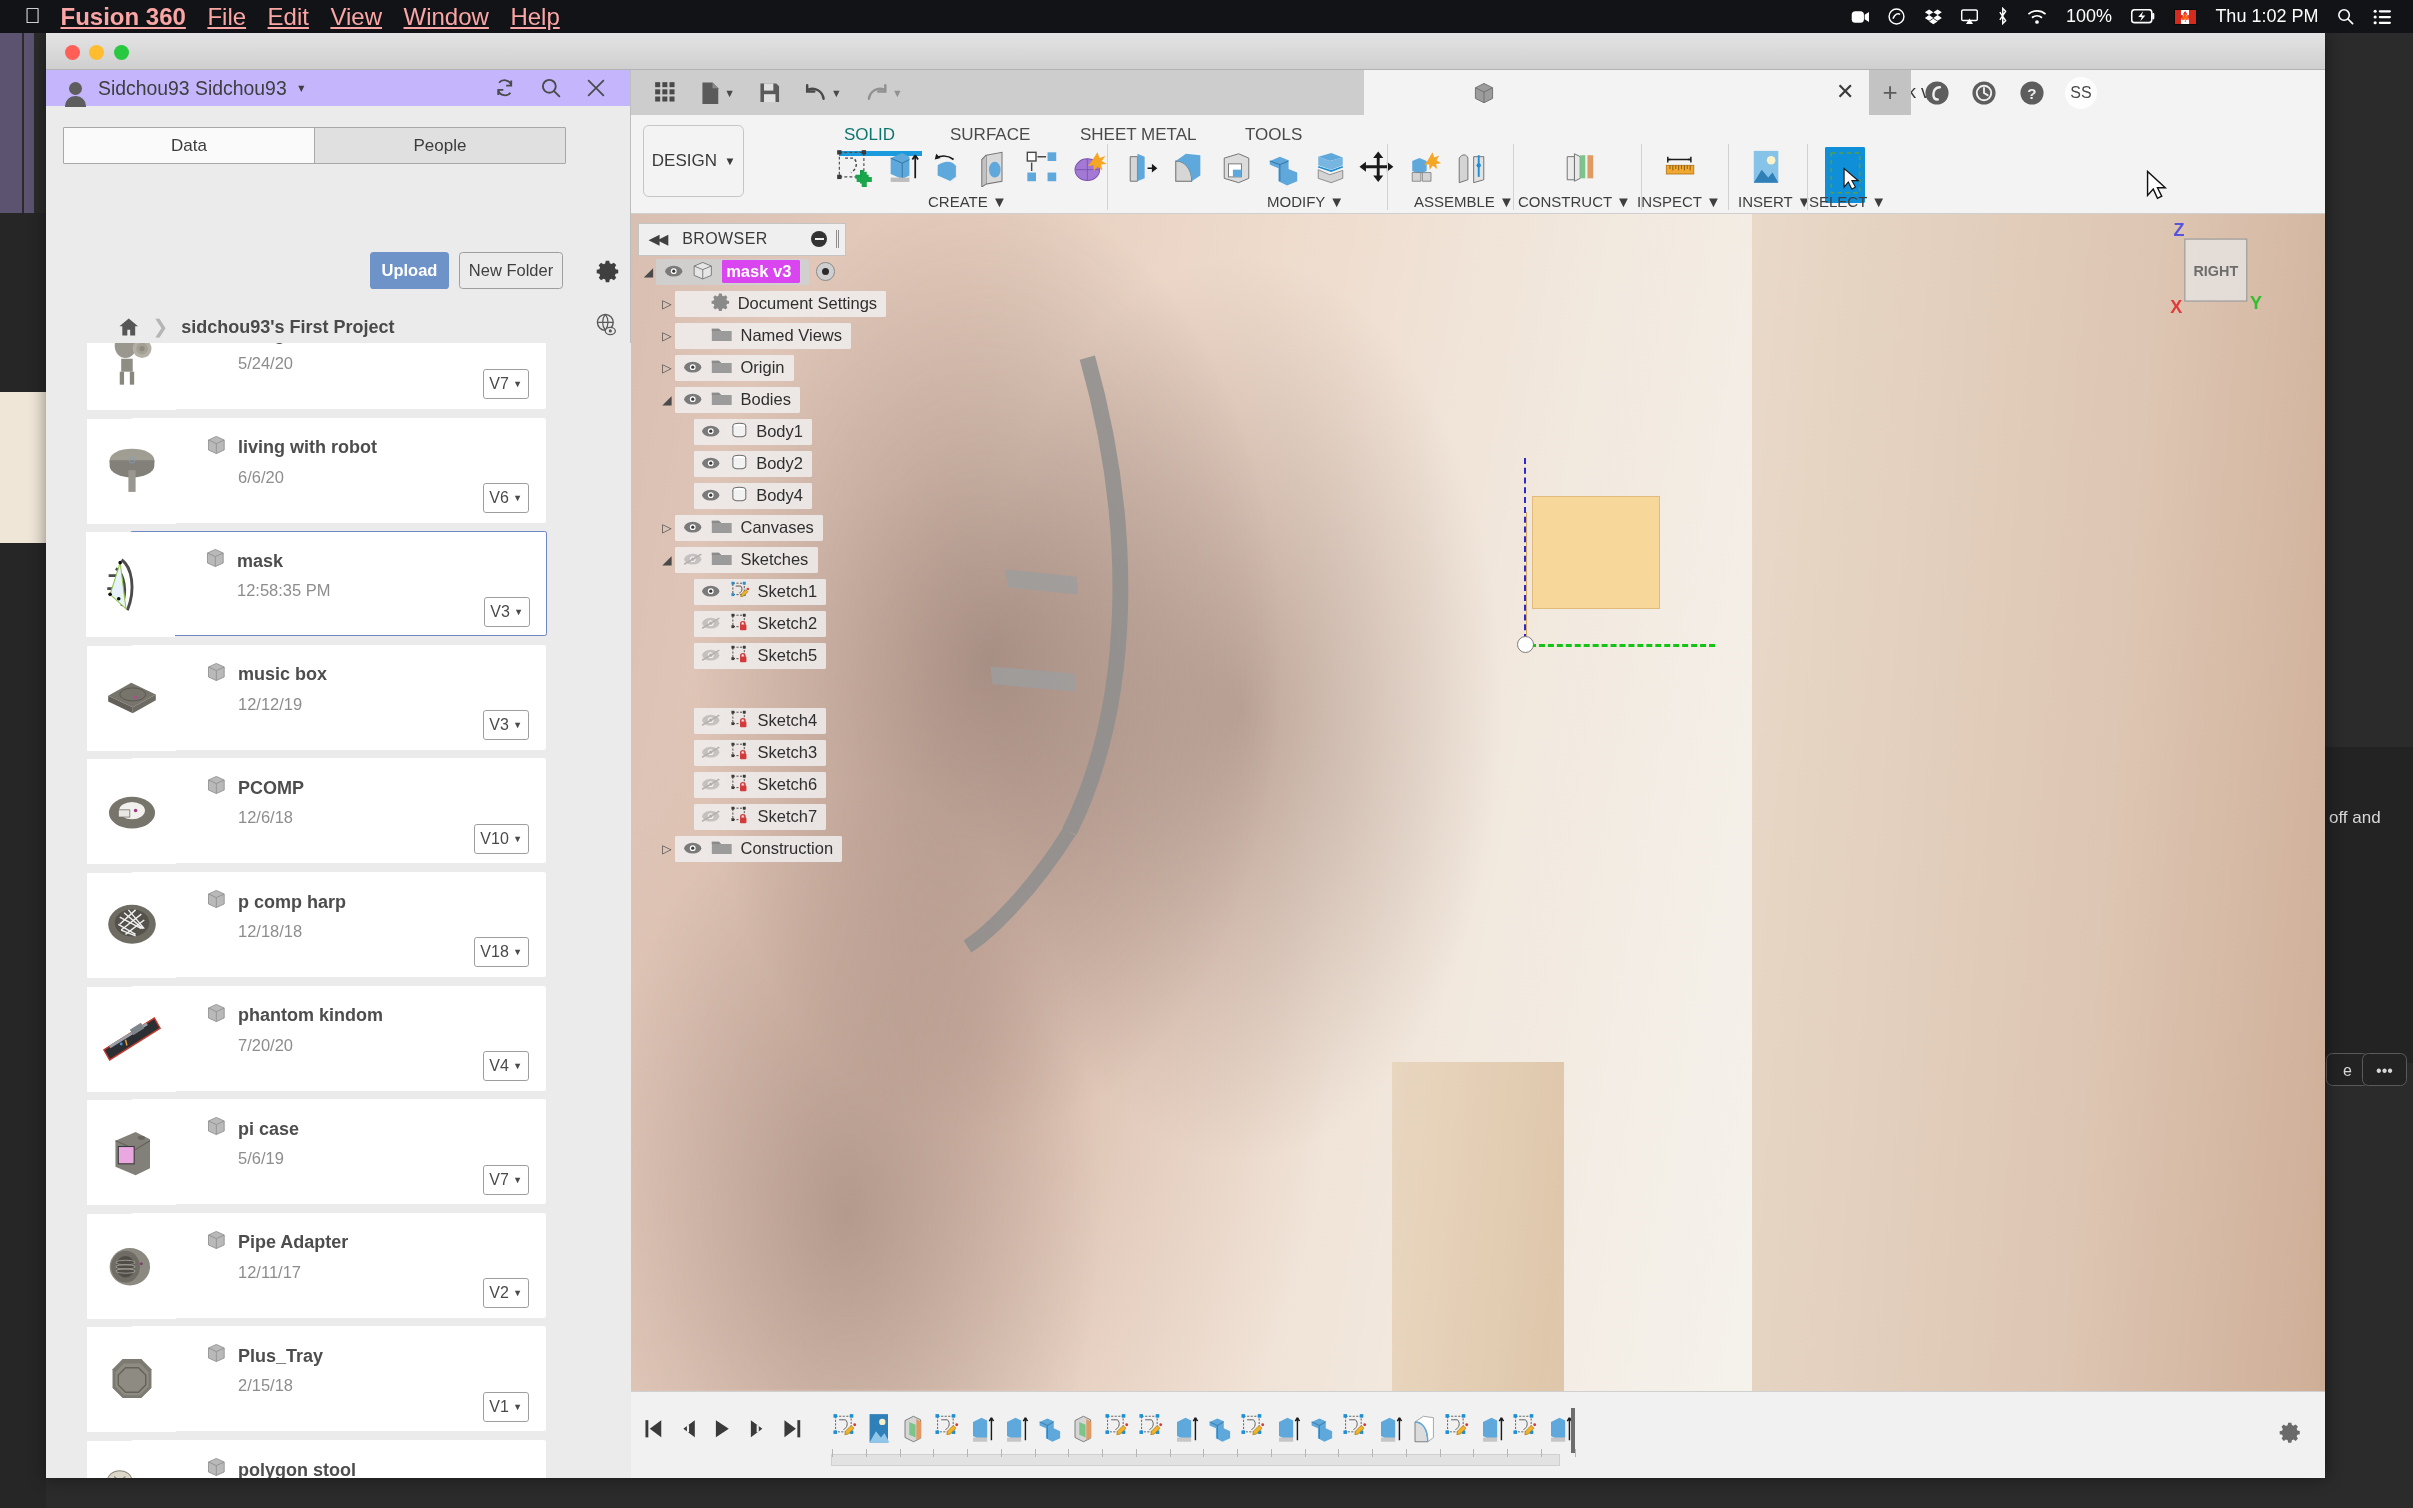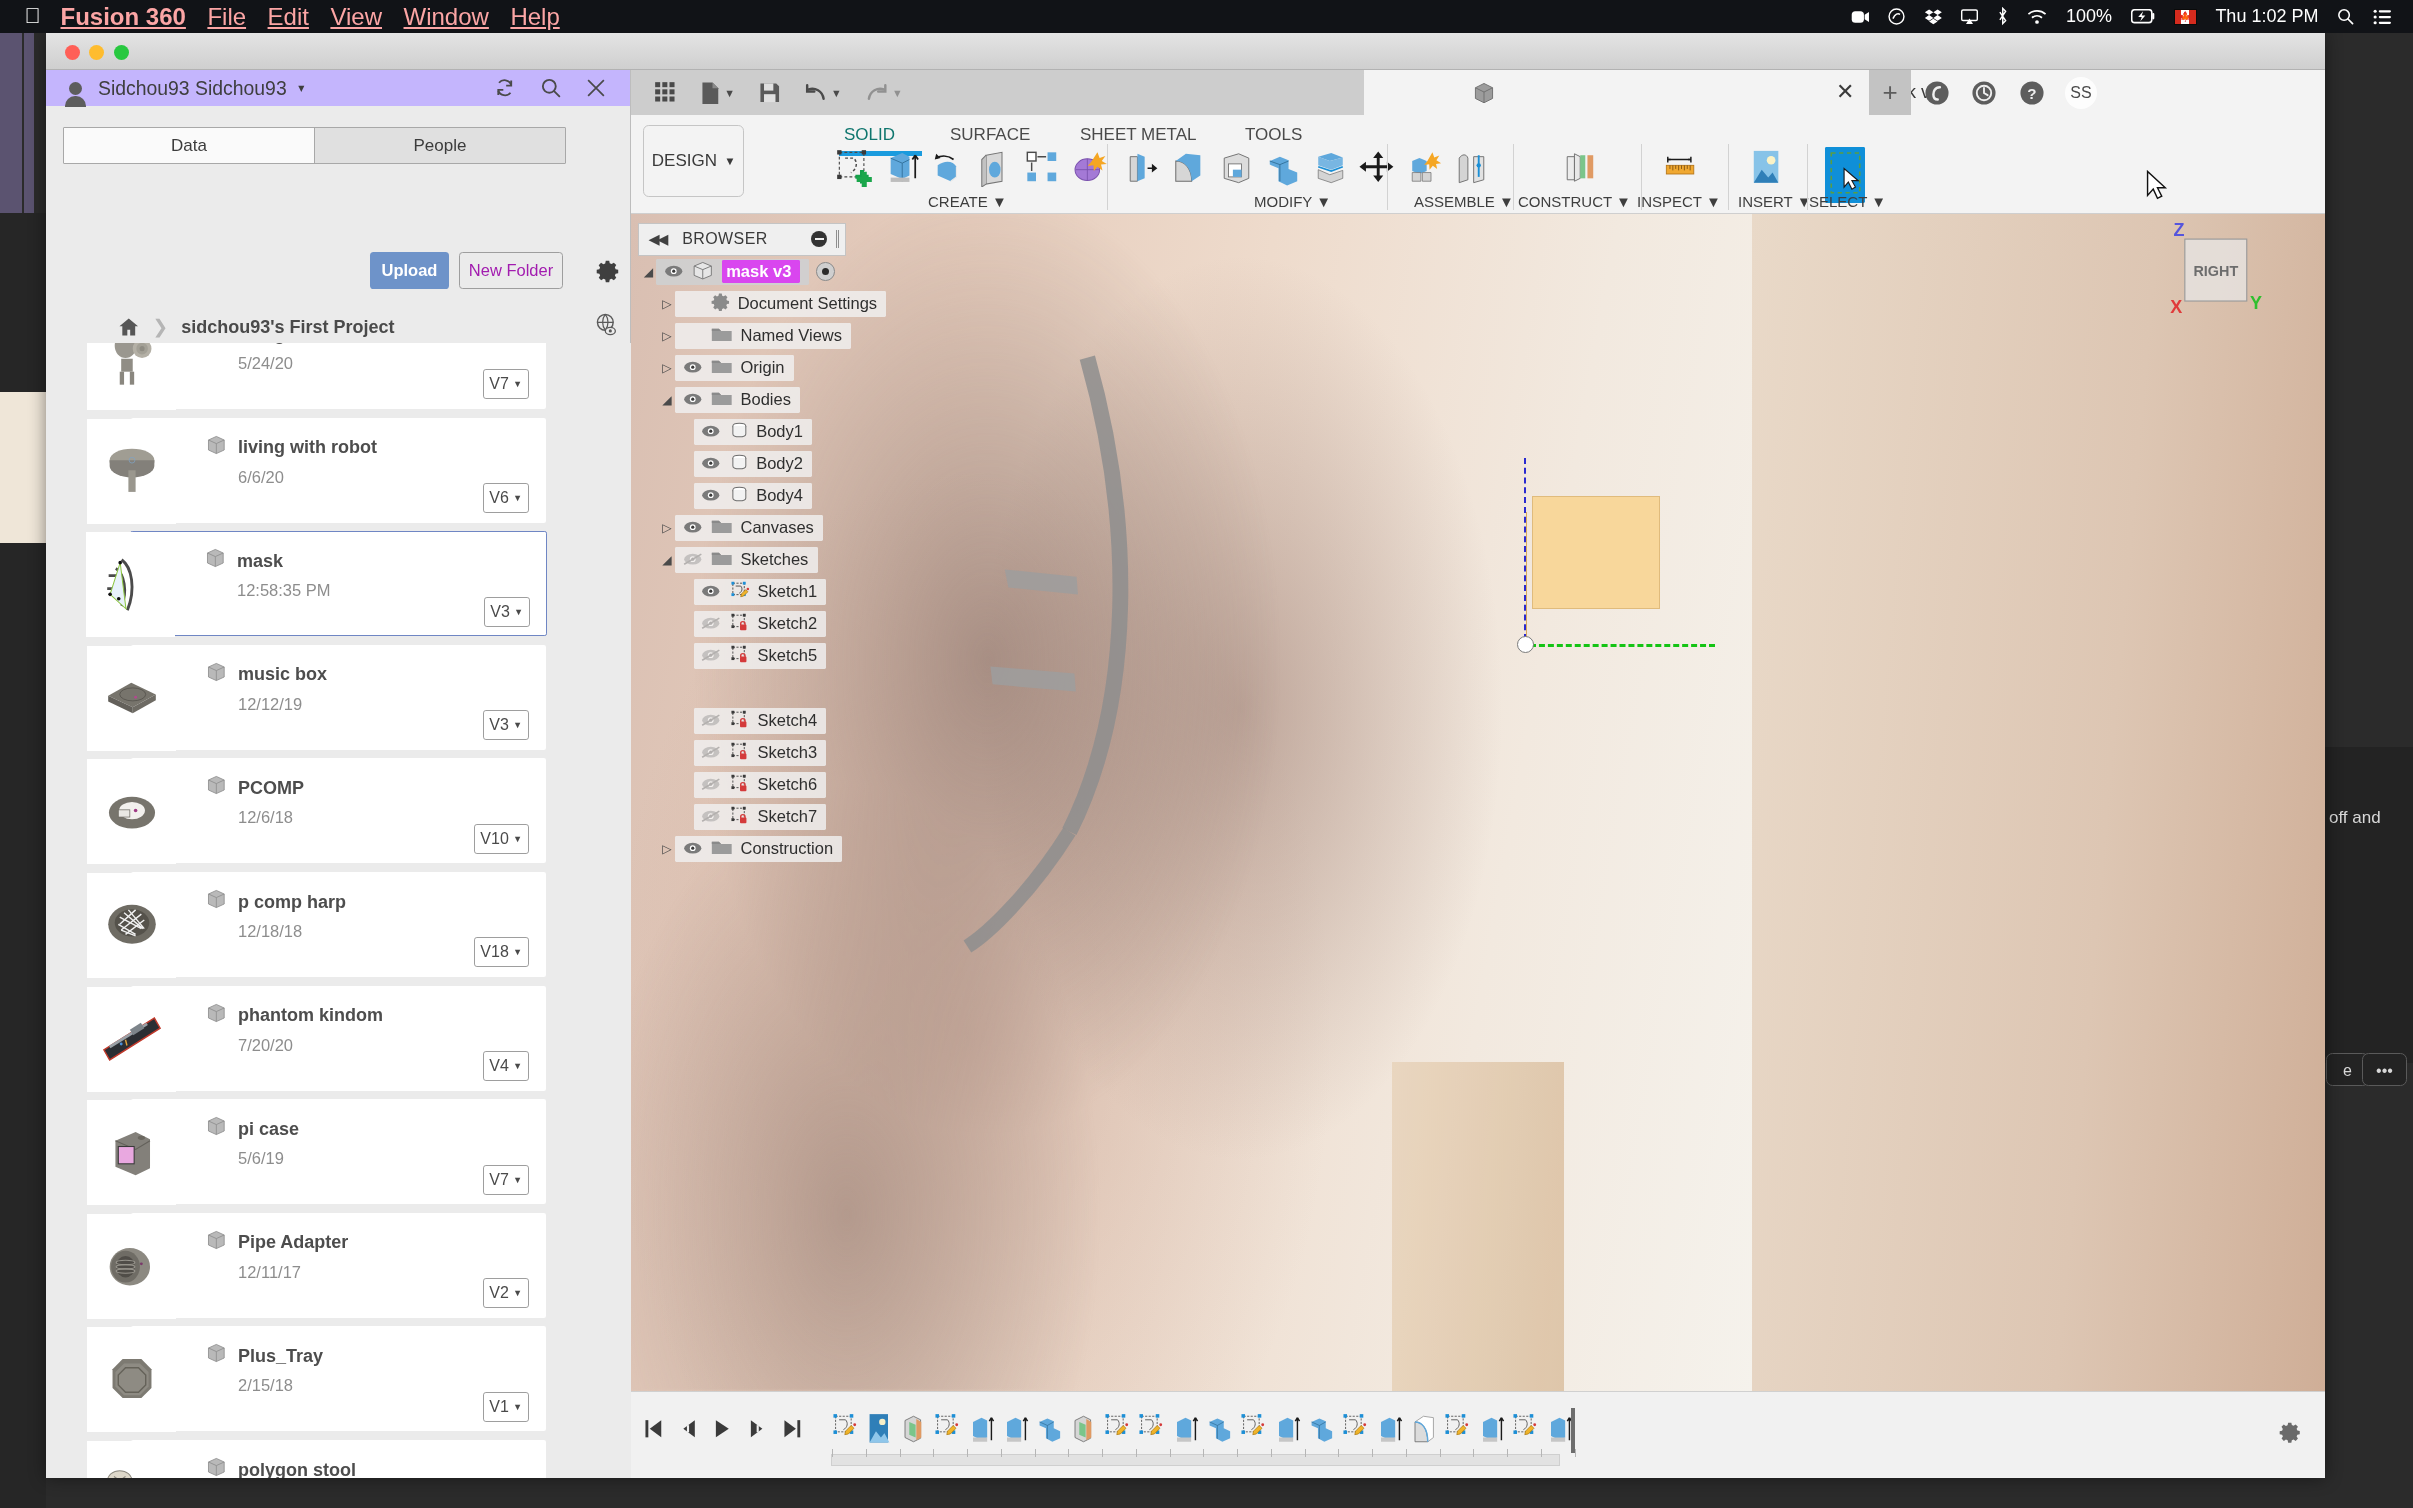--- a/index.html
+++ b/index.html
@@ -71,21 +71,21 @@
              background:#e0e0e0; }
   #dp-tabs div { flex:1; display:flex; align-items:center; justify-content:center;
                  font-size:17px; color:#3c3c3c; }
   #dp-tabs div.active { background:#fafafa; }
   #dp-tabs div + div { border-left:0.7px solid #a8a8a8; }
 
   #btn-upload { position:absolute; left:324px; top:182px; width:79px; height:37px;
                 background:#6e93c9; color:#fff; font-size:16.5px; font-weight:bold; border:none;
                 border-radius:3.6px; cursor:pointer; }
   #btn-newfolder { position:absolute; left:413px; top:182px; width:104px; height:37px;
-                background:transparent; color:#a21caf; font-size:16.5px; border:0.7px solid #9e9e9e;
+                background:transparent; color:#404040; font-size:16.5px; border:0.7px solid #9e9e9e;
                 border-radius:3.6px; cursor:pointer; }
   #dp-gear { position:absolute; left:550px; top:190px; }
 
   #breadcrumb { position:absolute; left:72px; top:246px; display:flex; align-items:center; gap:13px; }
   #breadcrumb .chev { color:#b5b5b5; font-size:18.7px; }
   #bc-label { font-size:18px; font-weight:bold; color:#4a4a4a; white-space:nowrap; }
   #globe-ico { position:absolute; left:550px; top:243px; }
 
   
   #filelist { position:absolute; left:0; top:273px; width:585px; height:1164px;
@@ -834,21 +834,21 @@
                 <path d="M10 26l18 6 16-6" fill="none" stroke="#1a8fd6" stroke-width="2.4"></path>
                 <path d="M10 30v12l18 6 16-6V31l-18 6z" fill="#d4d4d4" stroke="#6e6e6e" stroke-width="1"></path>
               </svg>
           </span>
           <span class="rb-ico">
             <svg width="39" height="39" viewBox="0 0 54 54">
                 <path d="M27 4l7 9h-5v10h10v-5l9 7-9 7v-5H29v10h5l-7 9-7-9h5V27H10v5l-9-7 9-7v5h15V13h-5z" fill="#1a1a1a" transform="translate(1,1)"></path>
               </svg>
           </span>
         </div>
-        <span class="rb-label" style="left:623px;text-align:right;">
+        <span class="rb-label" style="left:636px;text-align:right;">
           <span>MODIFY</span> <span>▼</span>
         </span>
 
         <span class="rb-sep" style="left:756px;"></span>
 
         <div class="rb-group" style="left:773px;">
           <span class="rb-ico">
             <svg width="39" height="39" viewBox="0 0 54 54">
                 <path d="M10 18l10-4 10 4v14l-10 4-10-4z" fill="#5fa8dc"></path>
                 <path d="M10 34h12v12H10zM24 34h12v12H24z" fill="#d4d4d4" stroke="#6e6e6e" stroke-width="1"></path>

